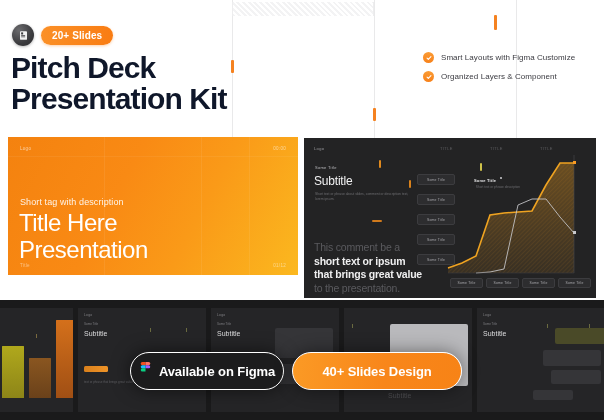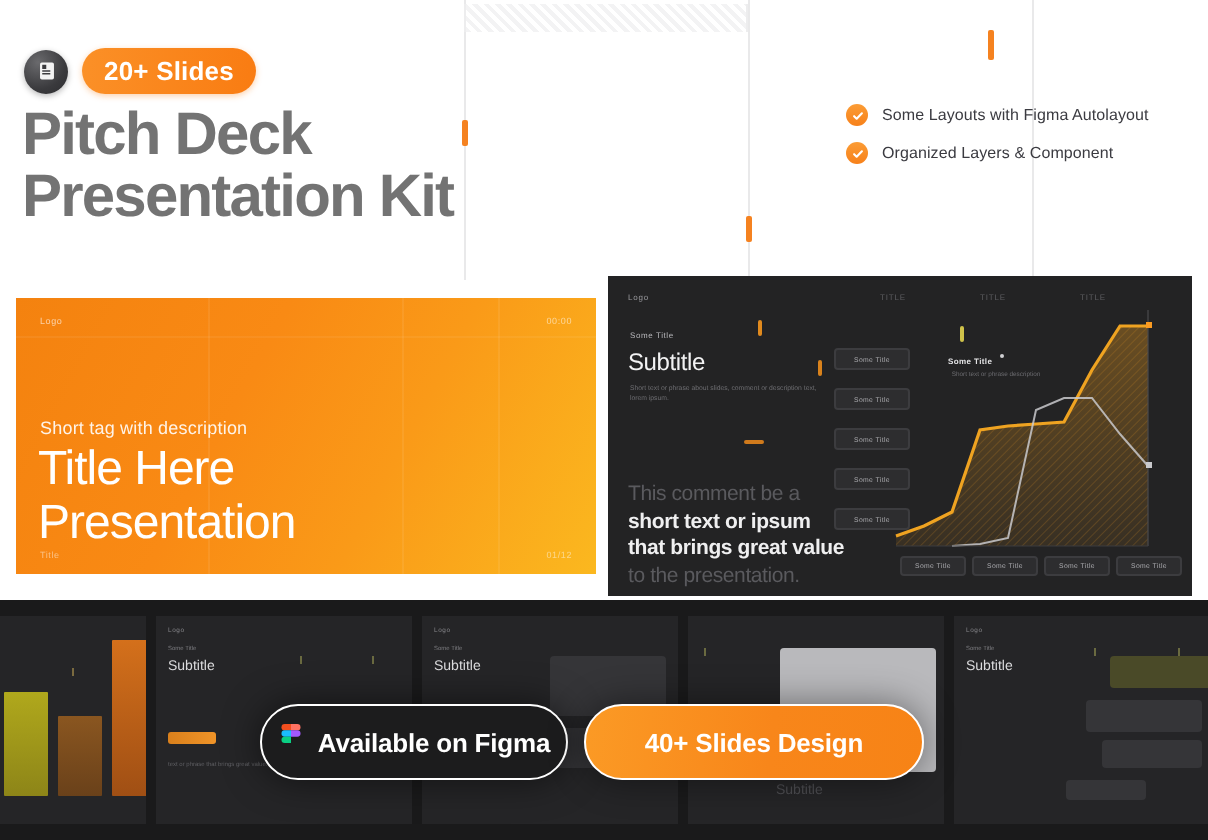--- a/index.html
+++ b/index.html
@@ -25,50 +25,50 @@
   #badge-row { position:absolute; left:12px; top:24px; display:flex; align-items:center; gap:7px; }
   .logo-circle {
     width:22px; height:22px; border-radius:50%;
     background:radial-gradient(circle at 32% 28%, #6a6a6d 0%, #3a3a3d 62%, #2c2c2f 100%);
     display:flex; align-items:center; justify-content:center;
     box-shadow:0 1px 3px rgba(0,0,0,.28);
   }
   .logo-circle svg { display:block; }
   .slides-pill {
     background:linear-gradient(92deg,#fb9027 0%, #f97c12 100%);
-    color:#fff; font-size:13px; font-weight:bold; letter-spacing:.1px;
+    color:#fff; font-size:10px; font-weight:bold; letter-spacing:.1px;
     padding:4px 11px; border-radius:999px; white-space:nowrap;
     box-shadow:0 1px 3px rgba(249,124,18,.35);
   }
 
   
   #headline {
     position:absolute; left:11px; top:52px; width:270px;
     font-size:30px; line-height:31px; font-weight:bold;
-    color:#737373; letter-spacing:-0.9px;
+    color:#0f172a; letter-spacing:-0.9px;
   }
   #headline .l2 { display:block; }
 
   
   #features { position:absolute; left:423px; top:48px; width:180px; }
   .feat { display:flex; align-items:center; gap:7px; height:19px; }
   .feat-check {
     flex:none; width:11px; height:11px; border-radius:50%;
     background:linear-gradient(180deg,#fb9c35,#f7811a);
     display:flex; align-items:center; justify-content:center;
   }
   .feat-check svg { display:block; }
   .feat-label { font-size:8px; color:#3b3b41; letter-spacing:.05px; white-space:nowrap; }
 
   
   #previews { position:absolute; left:0; top:137px; width:604px; height:163px; }
 
   
   #slide-orange {
-    position:absolute; left:8px; top:12px; width:290px; height:138px;
+    position:absolute; left:8px; top:0; width:290px; height:138px;
     background:linear-gradient(118deg,#f4820f 0%, #f98a14 38%, #fa9a18 64%, #fbb81f 100%);
     overflow:hidden;
   }
   #slide-orange .og { position:absolute; top:0; bottom:0; width:1px; background:rgba(255,255,255,.07); }
   #slide-orange .ogh { position:absolute; left:0; right:0; height:1px; background:rgba(255,255,255,.06); }
   .or-logo { position:absolute; left:12px; top:9px; font-size:4.5px; color:rgba(255,255,255,.62); letter-spacing:.3px; }
   .or-tr { position:absolute; right:12px; top:9px; font-size:4.5px; color:rgba(255,255,255,.55); letter-spacing:.3px; }
   .or-bl { position:absolute; left:12px; bottom:7px; font-size:4.5px; color:rgba(255,255,255,.48); letter-spacing:.3px; }
   .or-br { position:absolute; right:12px; bottom:7px; font-size:4.5px; color:rgba(255,255,255,.48); letter-spacing:.3px; }
   .or-tag { position:absolute; left:12px; top:60px; font-size:9px; color:rgba(255,255,255,.9); letter-spacing:.1px; }
@@ -180,21 +180,21 @@
   <span class="l2">Presentation Kit</span>
 </h1>
 
 <div id="features">
   <div class="feat">
     <span class="feat-check">
       <svg width="6" height="6" viewBox="0 0 8 8">
           <path d="M1.4 4.1 L3.1 5.8 L6.6 2.2" stroke="#fff" stroke-width="1.4" fill="none" stroke-linecap="round" stroke-linejoin="round"></path>
         </svg>
     </span>
-    <span class="feat-label">Some Layouts with Figma Autolayout</span>
+    <span class="feat-label">Smart Layouts with Figma Customize</span>
   </div>
   <div class="feat">
     <span class="feat-check">
       <svg width="6" height="6" viewBox="0 0 8 8">
           <path d="M1.4 4.1 L3.1 5.8 L6.6 2.2" stroke="#fff" stroke-width="1.4" fill="none" stroke-linecap="round" stroke-linejoin="round"></path>
         </svg>
     </span>
     <span class="feat-label">Organized Layers &amp; Component</span>
   </div>
 </div>

